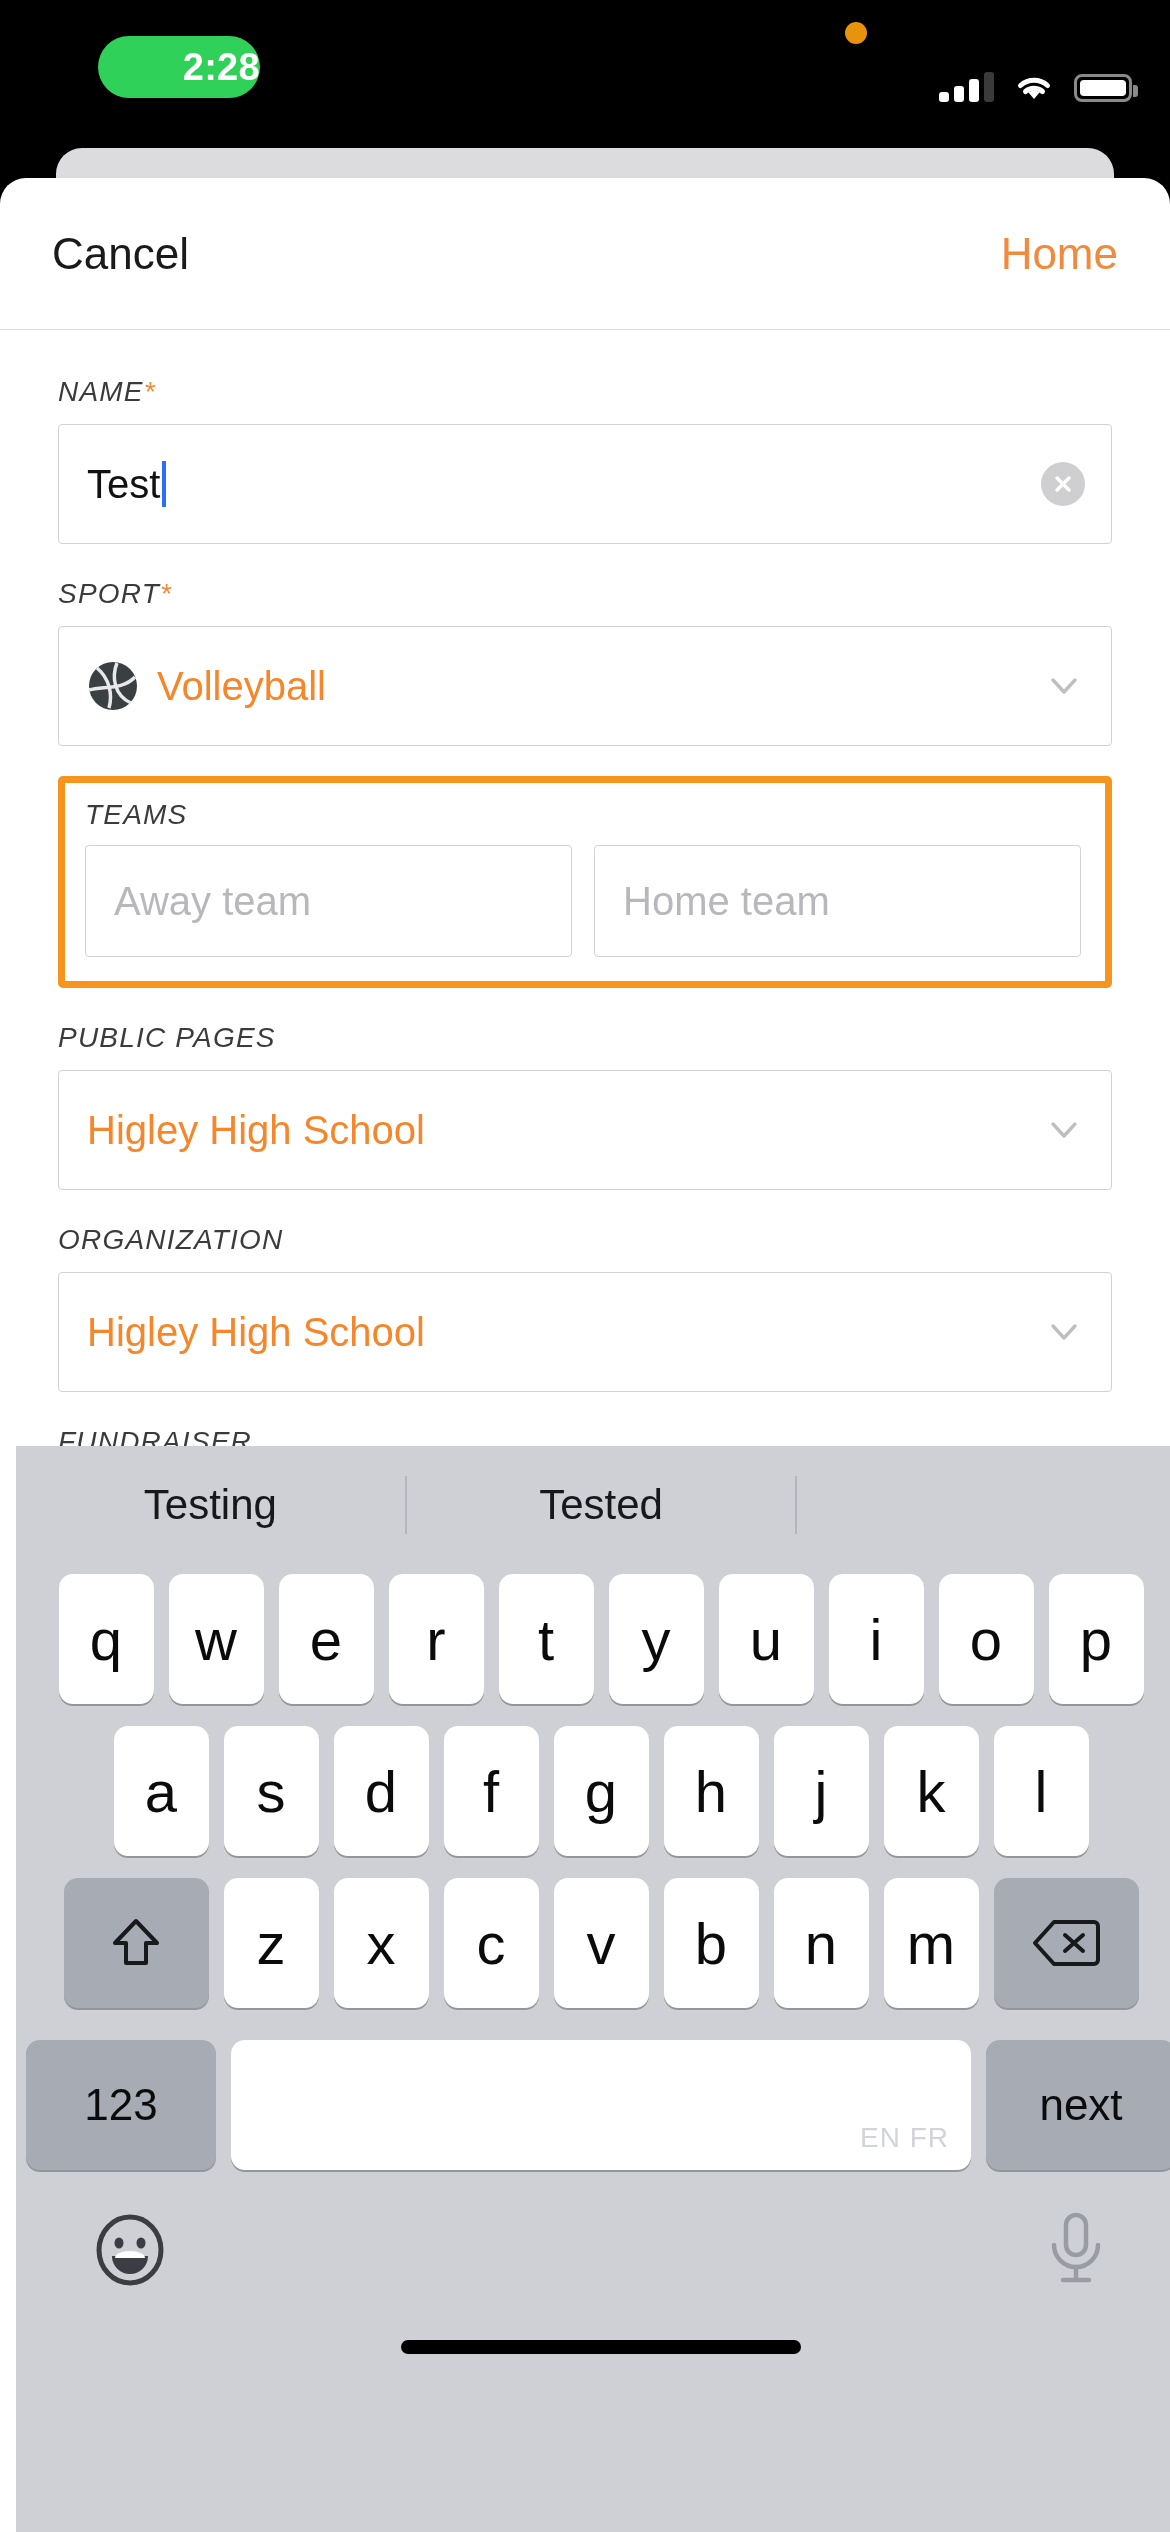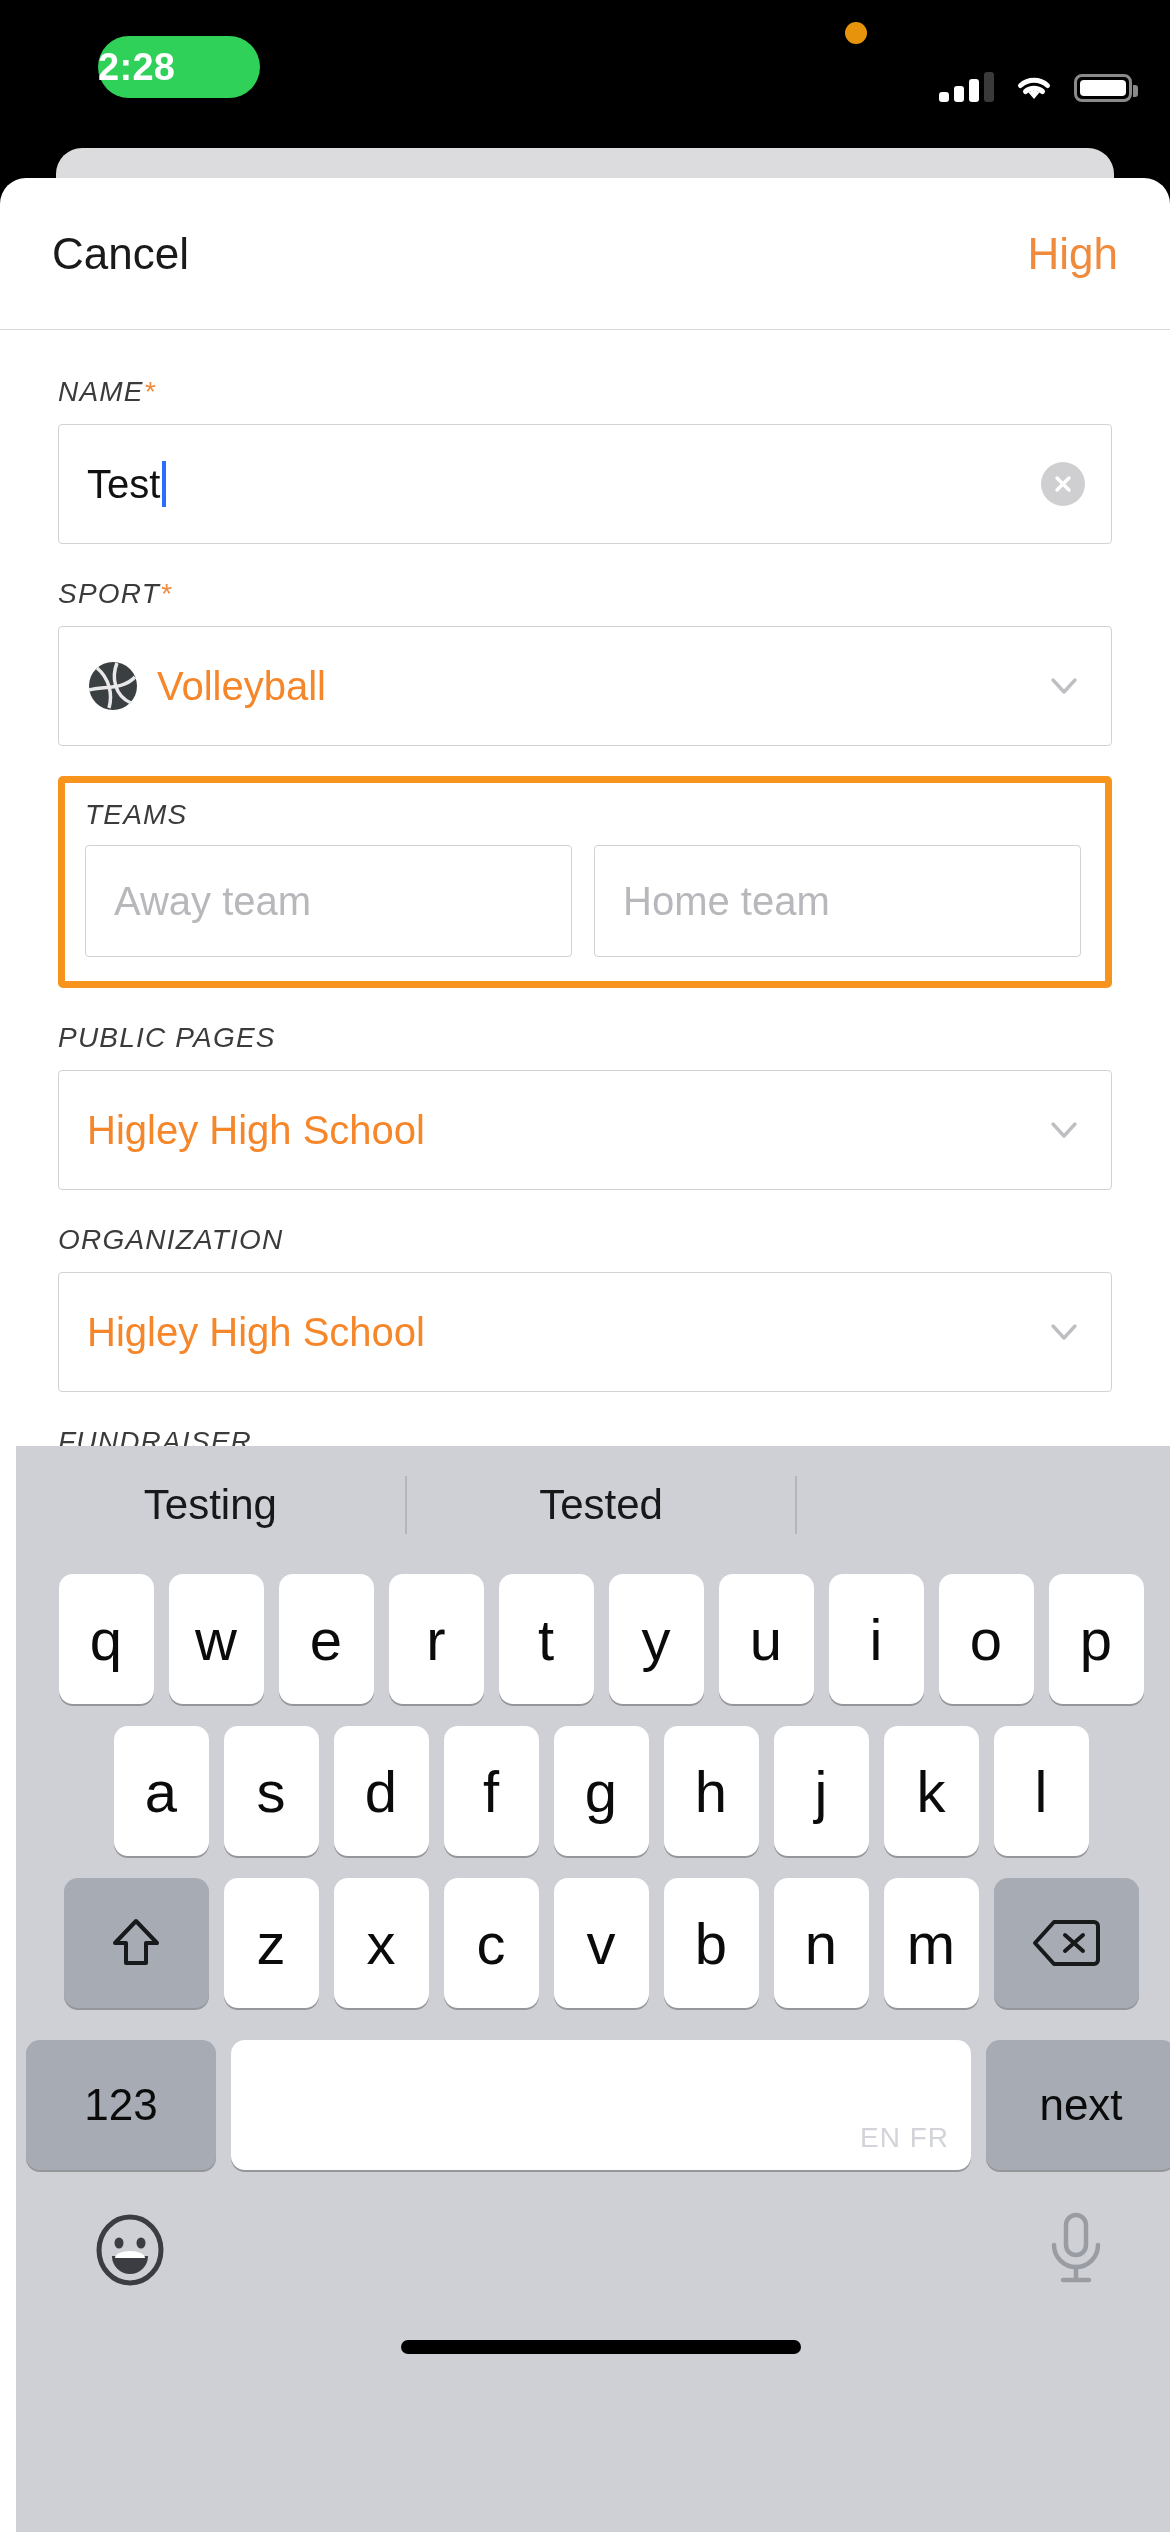--- a/index.html
+++ b/index.html
@@ -10,21 +10,21 @@
     overflow:hidden;
   }
   #screen { position:relative; width:1170px; height:2532px; background:#000; overflow:hidden; }
 
   
   #status-bar { position:absolute; top:0; left:0; width:1170px; height:150px; }
   #time-pill {
     position:absolute; left:98px; top:36px;
     width:162px; height:62px; border-radius:31px;
     background:#30D158;
-    display:flex; align-items:center; justify-content:flex-start;
+    display:flex; align-items:center; justify-content:flex-end;
   }
   #time-pill .t { color:#fff; font-size:38px; font-weight:600; letter-spacing:.3px; }
   #mic-dot { position:absolute; left:845px; top:22px; width:22px; height:22px; border-radius:50%; background:#E8930C; }
   #status-right { position:absolute; right:38px; top:58px; display:flex; align-items:flex-end; gap:20px; height:44px; }
   .sig { display:flex; align-items:flex-end; gap:5px; height:30px; }
   .sig i { display:block; width:10px; border-radius:3px; background:#fff; }
   .sig i:nth-child(1){ height:10px; }
   .sig i:nth-child(2){ height:16px; }
   .sig i:nth-child(3){ height:23px; }
   .sig i:nth-child(4){ height:30px; background:#3a3a3a; }
@@ -149,21 +149,21 @@
         </span>
     </div>
   </div>
 
   <div id="back-card"></div>
 
   <div id="sheet">
 
     <div id="navbar">
       <span id="cancel-btn">Cancel</span>
-      <span id="done-btn">High</span>
+      <span id="done-btn">Home</span>
     </div>
 
     <div id="form">
 
       <div class="field">
         <div class="flabel"><span>NAME</span><span class="req">*</span></div>
         <div class="control">
           <span class="val">Test</span>
             <span class="caret"></span>
           <span class="clear">

